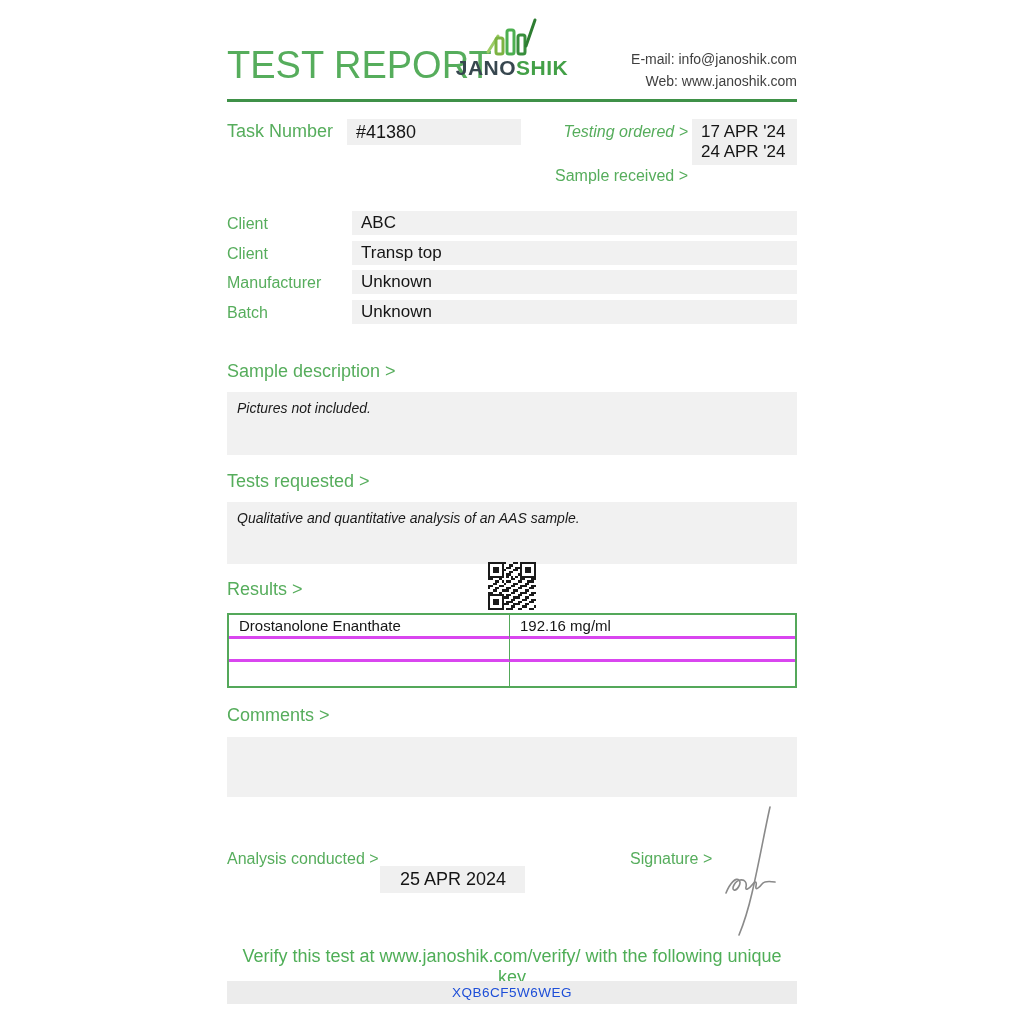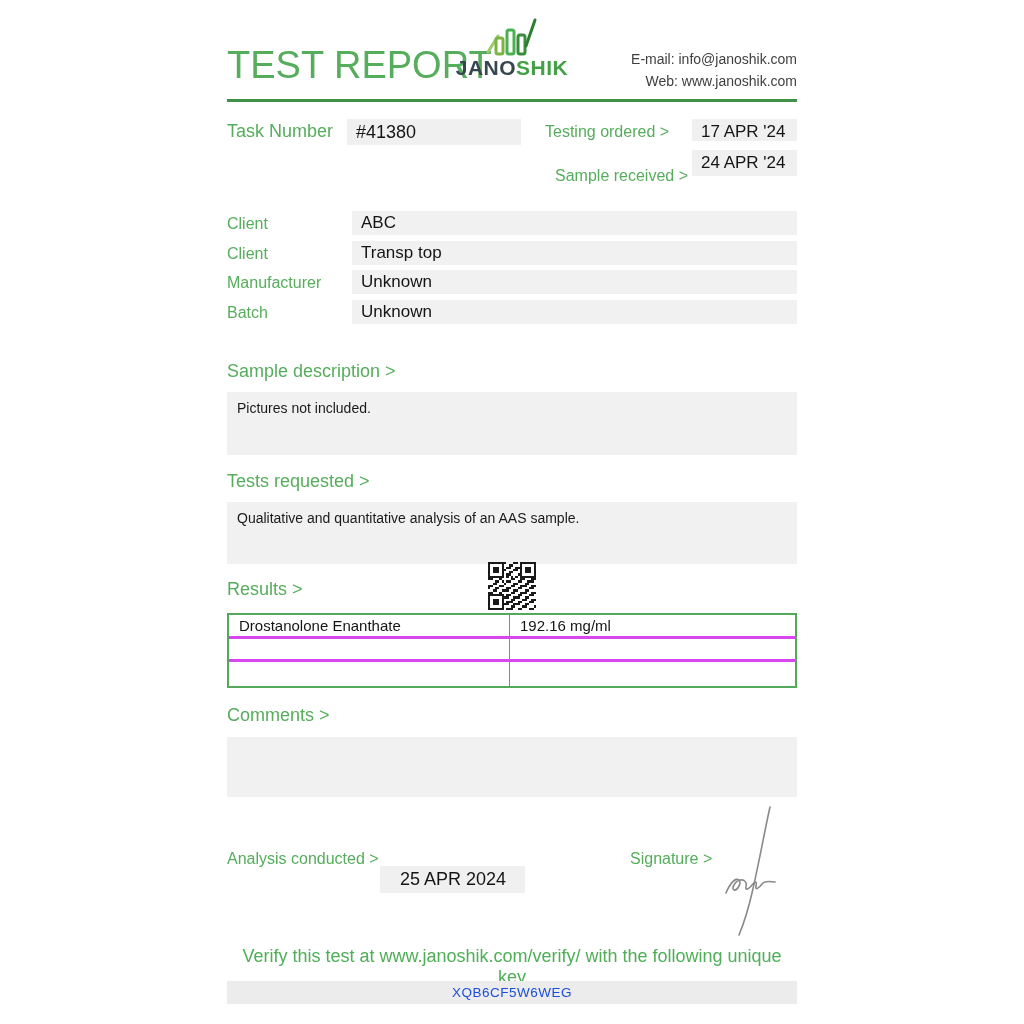--- a/index.html
+++ b/index.html
@@ -12,30 +12,30 @@
   
   .title{left:227px;top:44px;font-size:38px;font-weight:400;letter-spacing:0px;color:#56ad5c;}
   .logo-icon{left:484px;top:16px;}
   .logo-text{left:442px;top:56px;width:140px;text-align:center;font-size:21px;font-weight:700;letter-spacing:.5px;color:#37474f;}
   .logo-text .shik{color:#43a047;}
   .contact{right:227px;top:48px;text-align:right;font-size:14px;line-height:1.6;color:#3f3f3f;}
   .rule{left:227px;top:99px;width:570px;height:3px;background:#3f9148;}
   
   .task-label{left:227px;top:121px;font-size:18px;}
   .task-box{left:347px;top:119px;width:165px;height:26px;line-height:26px;background:#f0f0f0;padding-left:9px;font-size:18px;}
-  .ordered-label{left:545px;top:123px;width:143px;font-size:16px;}
+  .ordered-label{left:545px;top:123px;width:143px;text-align:right;font-size:16px;font-style:italic;}
   .ordered-box{left:692px;top:119px;width:96px;height:22px;line-height:26px;background:#f0f0f0;padding-left:9px;font-size:17px;font-weight:500;}
   .received-label{left:536px;top:167px;width:152px;text-align:right;font-size:16px;}
-  .received-box{left:692px;top:150px;width:96px;height:26px;line-height:26px;background:#f0f0f0;padding-left:9px;font-size:17px;font-weight:500;}
+  .received-box{left:692px;top:139px;width:96px;height:26px;line-height:26px;background:#f0f0f0;padding-left:9px;font-size:17px;font-weight:500;}
   
   .info-label{left:227px;font-size:16px;}
   .info-box{left:352px;width:436px;height:24px;line-height:24px;background:#f1f1f1;padding-left:9px;font-size:17px;}
   
   .section-label{left:227px;font-size:18px;color:#56ad5c;}
-  .gray-box{left:227px;width:550px;background:#f1f1f1;padding:8px 10px;font-size:14px;color:#1a1a1a;}
+  .gray-box{left:227px;width:550px;background:#f1f1f1;padding:8px 10px;font-size:14px;color:#1a1a1a;font-style:italic;}
   
   .results-table{
     left:227px;top:613px;width:566px;height:71px;border:2px solid #54a85a;
     display:grid;grid-template-columns:281px 1fr;grid-template-rows:1fr 1fr 1fr;background:#fff;
   }
   .cell{border-right:1px solid #54a85a;border-bottom:3px solid #d946ef;display:flex;align-items:center;padding-left:10px;font-size:15px;}
   .cell.last-col{border-right:none;}
   .cell.last-row{border-bottom:none;}
   
   .analysis-label{left:227px;top:850px;font-size:16px;}

